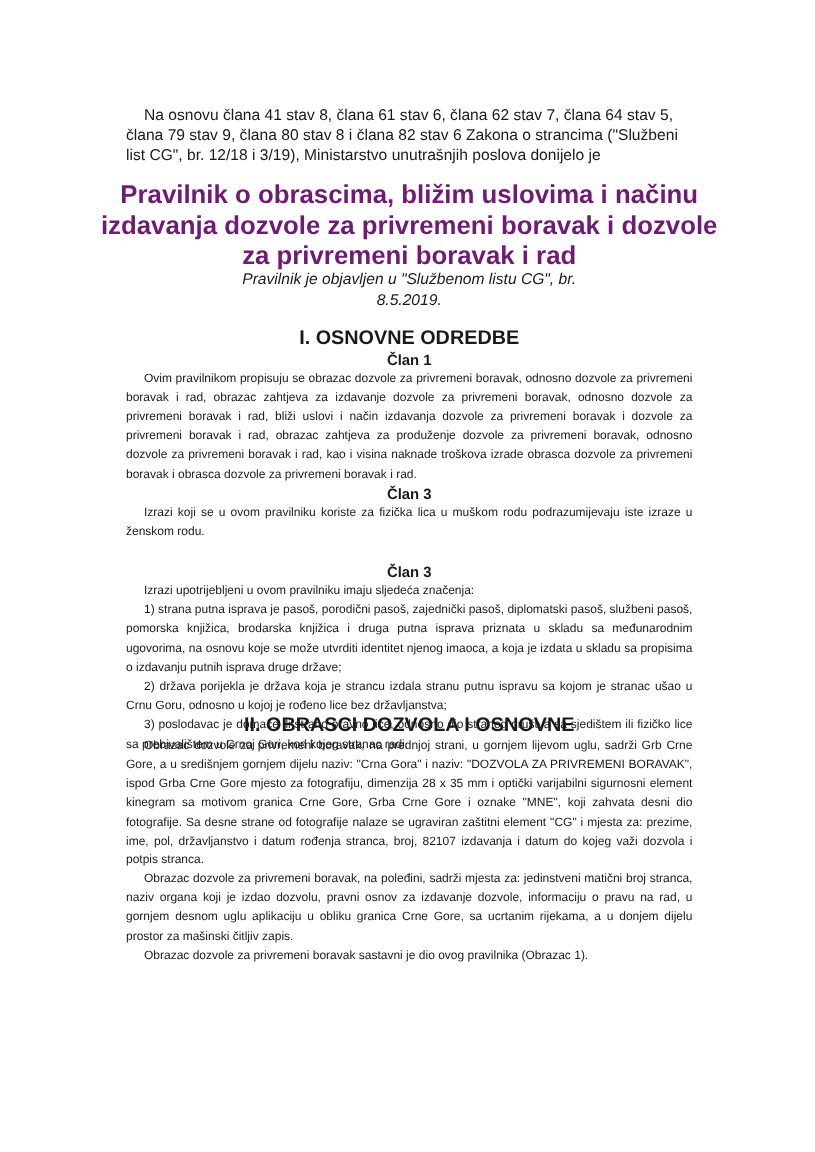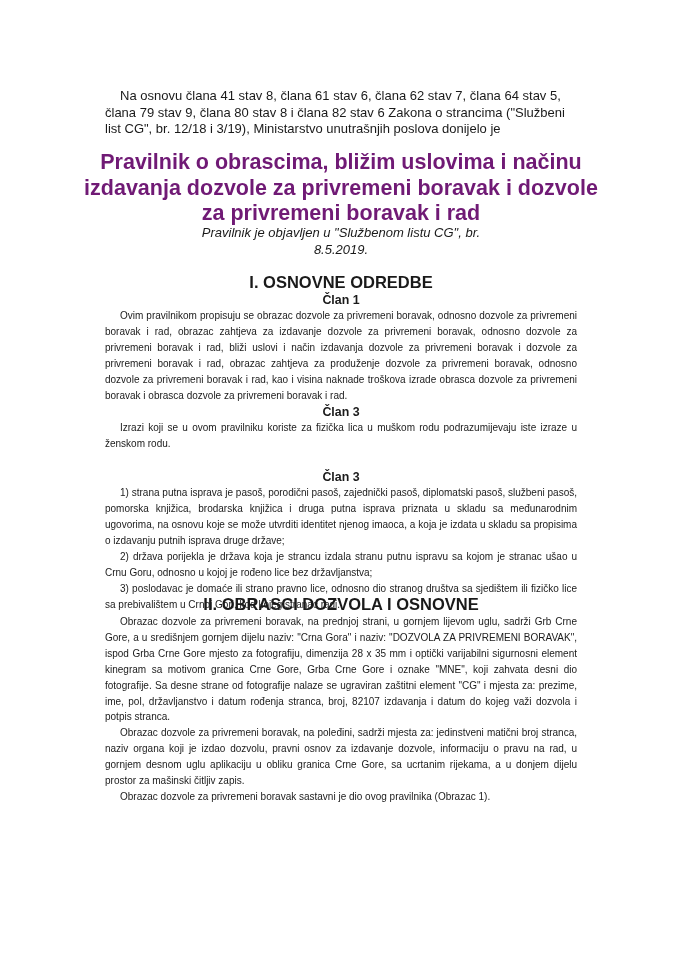--- a/index.html
+++ b/index.html
@@ -29,20 +29,21 @@
     <div>8.5.2019.</div>
   </div>
 
   <div class="block" style="top:272px">
     <h2 class="section-h">I. OSNOVNE ODREDBE</h2>
     <h3 class="clan-h">Član 1</h3>
     <p class="para">Ovim pravilnikom propisuju se obrazac dozvole za privremeni boravak, odnosno dozvole za privremeni boravak i rad, obrazac zahtjeva za izdavanje dozvole za privremeni boravak, odnosno dozvole za privremeni boravak i rad, bliži uslovi i način izdavanja dozvole za privremeni boravak i dozvole za privremeni boravak i rad, obrazac zahtjeva za produženje dozvole za privremeni boravak, odnosno dozvole za privremeni boravak i rad, kao i visina naknade troškova izrade obrasca dozvole za privremeni boravak i obrasca dozvole za privremeni boravak i rad.</p>
     <h3 class="clan-h" style="margin-top:1px">Član 3</h3>
     <p class="para">Izrazi koji se u ovom pravilniku koriste za fizička lica u muškom rodu podrazumijevaju iste izraze u ženskom rodu.</p>
     <h3 class="clan-h" style="margin-top:17px">Član 3</h3>
+    <p class="para">Izrazi upotrijebljeni u ovom pravilniku imaju sljedeća značenja:</p>
     <p class="para">1) strana putna isprava je pasoš, porodični pasoš, zajednički pasoš, diplomatski pasoš, službeni pasoš, pomorska knjižica, brodarska knjižica i druga putna isprava priznata u skladu sa međunarodnim ugovorima, na osnovu koje se može utvrditi identitet njenog imaoca, a koja je izdata u skladu sa propisima o izdavanju putnih isprava druge države;</p>
     <p class="para">2) država porijekla je država koja je strancu izdala stranu putnu ispravu sa kojom je stranac ušao u Crnu Goru, odnosno u kojoj je rođeno lice bez državljanstva;</p>
     <p class="para">3) poslodavac je domaće ili strano pravno lice, odnosno dio stranog društva sa sjedištem ili fizičko lice sa prebivalištem u Crnoj Gori, kod kojeg stranac radi.</p>
   </div>
 
   <div class="block" style="top:594px">
     <h2 class="section-h">II. OBRASCI DOZVOLA I OSNOVNE</h2>
     <p class="para">Obrazac dozvole za privremeni boravak, na prednjoj strani, u gornjem lijevom uglu, sadrži Grb Crne Gore, a u središnjem gornjem dijelu naziv: "Crna Gora" i naziv: "DOZVOLA ZA PRIVREMENI BORAVAK", ispod Grba Crne Gore mjesto za fotografiju, dimenzija 28 x 35 mm i optički varijabilni sigurnosni element kinegram sa motivom granica Crne Gore, Grba Crne Gore i oznake "MNE", koji zahvata desni dio fotografije. Sa desne strane od fotografije nalaze se ugraviran zaštitni element "CG" i mjesta za: prezime, ime, pol, državljanstvo i datum rođenja stranca, broj, 82107 izdavanja i datum do kojeg važi dozvola i potpis stranca.</p>
     <p class="para">Obrazac dozvole za privremeni boravak, na poleđini, sadrži mjesta za: jedinstveni matični broj stranca, naziv organa koji je izdao dozvolu, pravni osnov za izdavanje dozvole, informaciju o pravu na rad, u gornjem desnom uglu aplikaciju u obliku granica Crne Gore, sa ucrtanim rijekama, a u donjem dijelu prostor za mašinski čitljiv zapis.</p>
     <p class="para">Obrazac dozvole za privremeni boravak sastavni je dio ovog pravilnika (Obrazac 1).</p>

